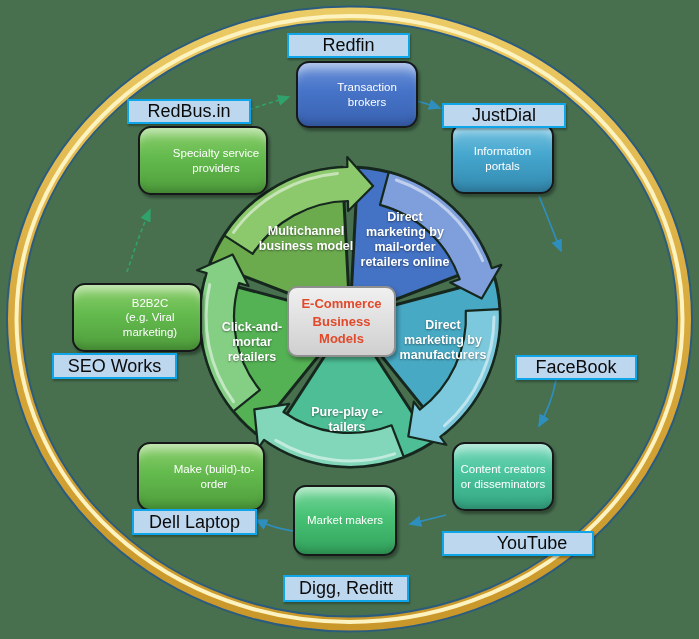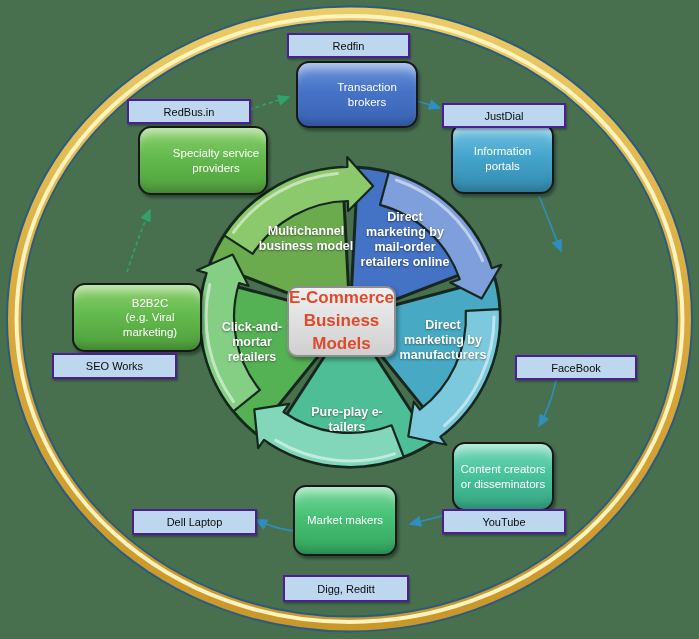--- a/index.html
+++ b/index.html
@@ -22,27 +22,27 @@
     box-shadow:2px 3px 3px rgba(0,0,0,.35),
       inset 0 12px 10px -6px rgba(255,255,255,.5),
       inset 0 -9px 10px -6px rgba(0,0,0,.2);}
   .c-blue{background:linear-gradient(180deg,#6d93d9 0%,#4673C8 45%,#3a63b2 100%);}
   .c-green{background:linear-gradient(180deg,#8cce6c 0%,#63BA4D 45%,#4f9e3c 100%);padding-left:26px;}
   .c-teal{background:linear-gradient(180deg,#77c3e0 0%,#45A6CE 45%,#3389ae 100%);}
   .c-turq{background:linear-gradient(180deg,#72d9da 0%,#3EC3C6 45%,#2da4a8 100%);}
   .c-seagreen{background:linear-gradient(180deg,#79d8ba 0%,#49C49C 45%,#35a582 100%);}
   .c-emerald{background:linear-gradient(180deg,#77d69c 0%,#46C174 45%,#33a35d 100%);}
 
-  .lbl{position:absolute;background:#BDD7EE;border:2px solid #4c1d95;color:#0b0b0b;
-    display:flex;align-items:center;justify-content:center;font-size:11px;
+  .lbl{position:absolute;background:#BDD7EE;border:2px solid #0ea5e9;color:#0b0b0b;
+    display:flex;align-items:center;justify-content:center;font-size:18px;
     box-shadow:1px 2px 2px rgba(0,0,0,.3);}
 
   .center-box{position:absolute;left:287px;top:286px;width:105px;height:67px;
     background:linear-gradient(180deg,#f0f0f0,#cfcfcf);border:2px solid #8f8f8f;border-radius:10px;
-    color:#E2492A;font-weight:bold;font-size:17px;line-height:1.35;
+    color:#E2492A;font-weight:bold;font-size:13px;line-height:1.35;
     display:flex;align-items:center;justify-content:center;text-align:center;white-space:pre-line;
     box-shadow:2px 3px 4px rgba(0,0,0,.35);}
 </style>
 </head>
 <body>
 
 <div id="stage">
 
   <svg width="699" height="639" viewBox="0 0 699 639">
     <defs>
@@ -113,26 +113,28 @@
 
   <div class="cat c-blue" style="left:296px;top:61px;width:98px;height:63px;padding-left:20px;">Transaction
 brokers</div>
   <div class="cat c-green" style="left:138px;top:126px;width:100px;height:65px;">Specialty service
 providers</div>
   <div class="cat c-teal" style="left:451px;top:123px;width:99px;height:67px;">Information
 portals</div>
   <div class="cat c-green" style="left:72px;top:283px;width:100px;height:65px;">B2B2C
 (e.g. Viral
 marketing)</div>
+  <div class="cat c-green" style="left:137px;top:442px;width:98px;height:65px;">Make (build)-to-
+order</div>
   <div class="cat c-seagreen" style="left:452px;top:442px;width:98px;height:65px;">Content creators
 or disseminators</div>
   <div class="cat c-emerald" style="left:293px;top:485px;width:100px;height:67px;">Market makers</div>
 
   <div class="lbl" style="left:287px;top:33px;width:119px;height:21px;">Redfin</div>
   <div class="lbl" style="left:127px;top:99px;width:120px;height:21px;">RedBus.in</div>
   <div class="lbl" style="left:442px;top:103px;width:120px;height:21px;">JustDial</div>
   <div class="lbl" style="left:52px;top:353px;width:121px;height:22px;">SEO Works</div>
   <div class="lbl" style="left:515px;top:355px;width:118px;height:21px;">FaceBook</div>
   <div class="lbl" style="left:132px;top:509px;width:121px;height:22px;">Dell Laptop</div>
-  <div class="lbl" style="left:442px;top:509px;width:120px;height:21px;">YouTube</div>
+  <div class="lbl" style="left:442px;top:531px;width:120px;height:21px;padding-left:28px;">YouTube</div>
   <div class="lbl" style="left:283px;top:575px;width:122px;height:23px;">Digg, Reditt</div>
 
 </div>
 
 </body></html>

